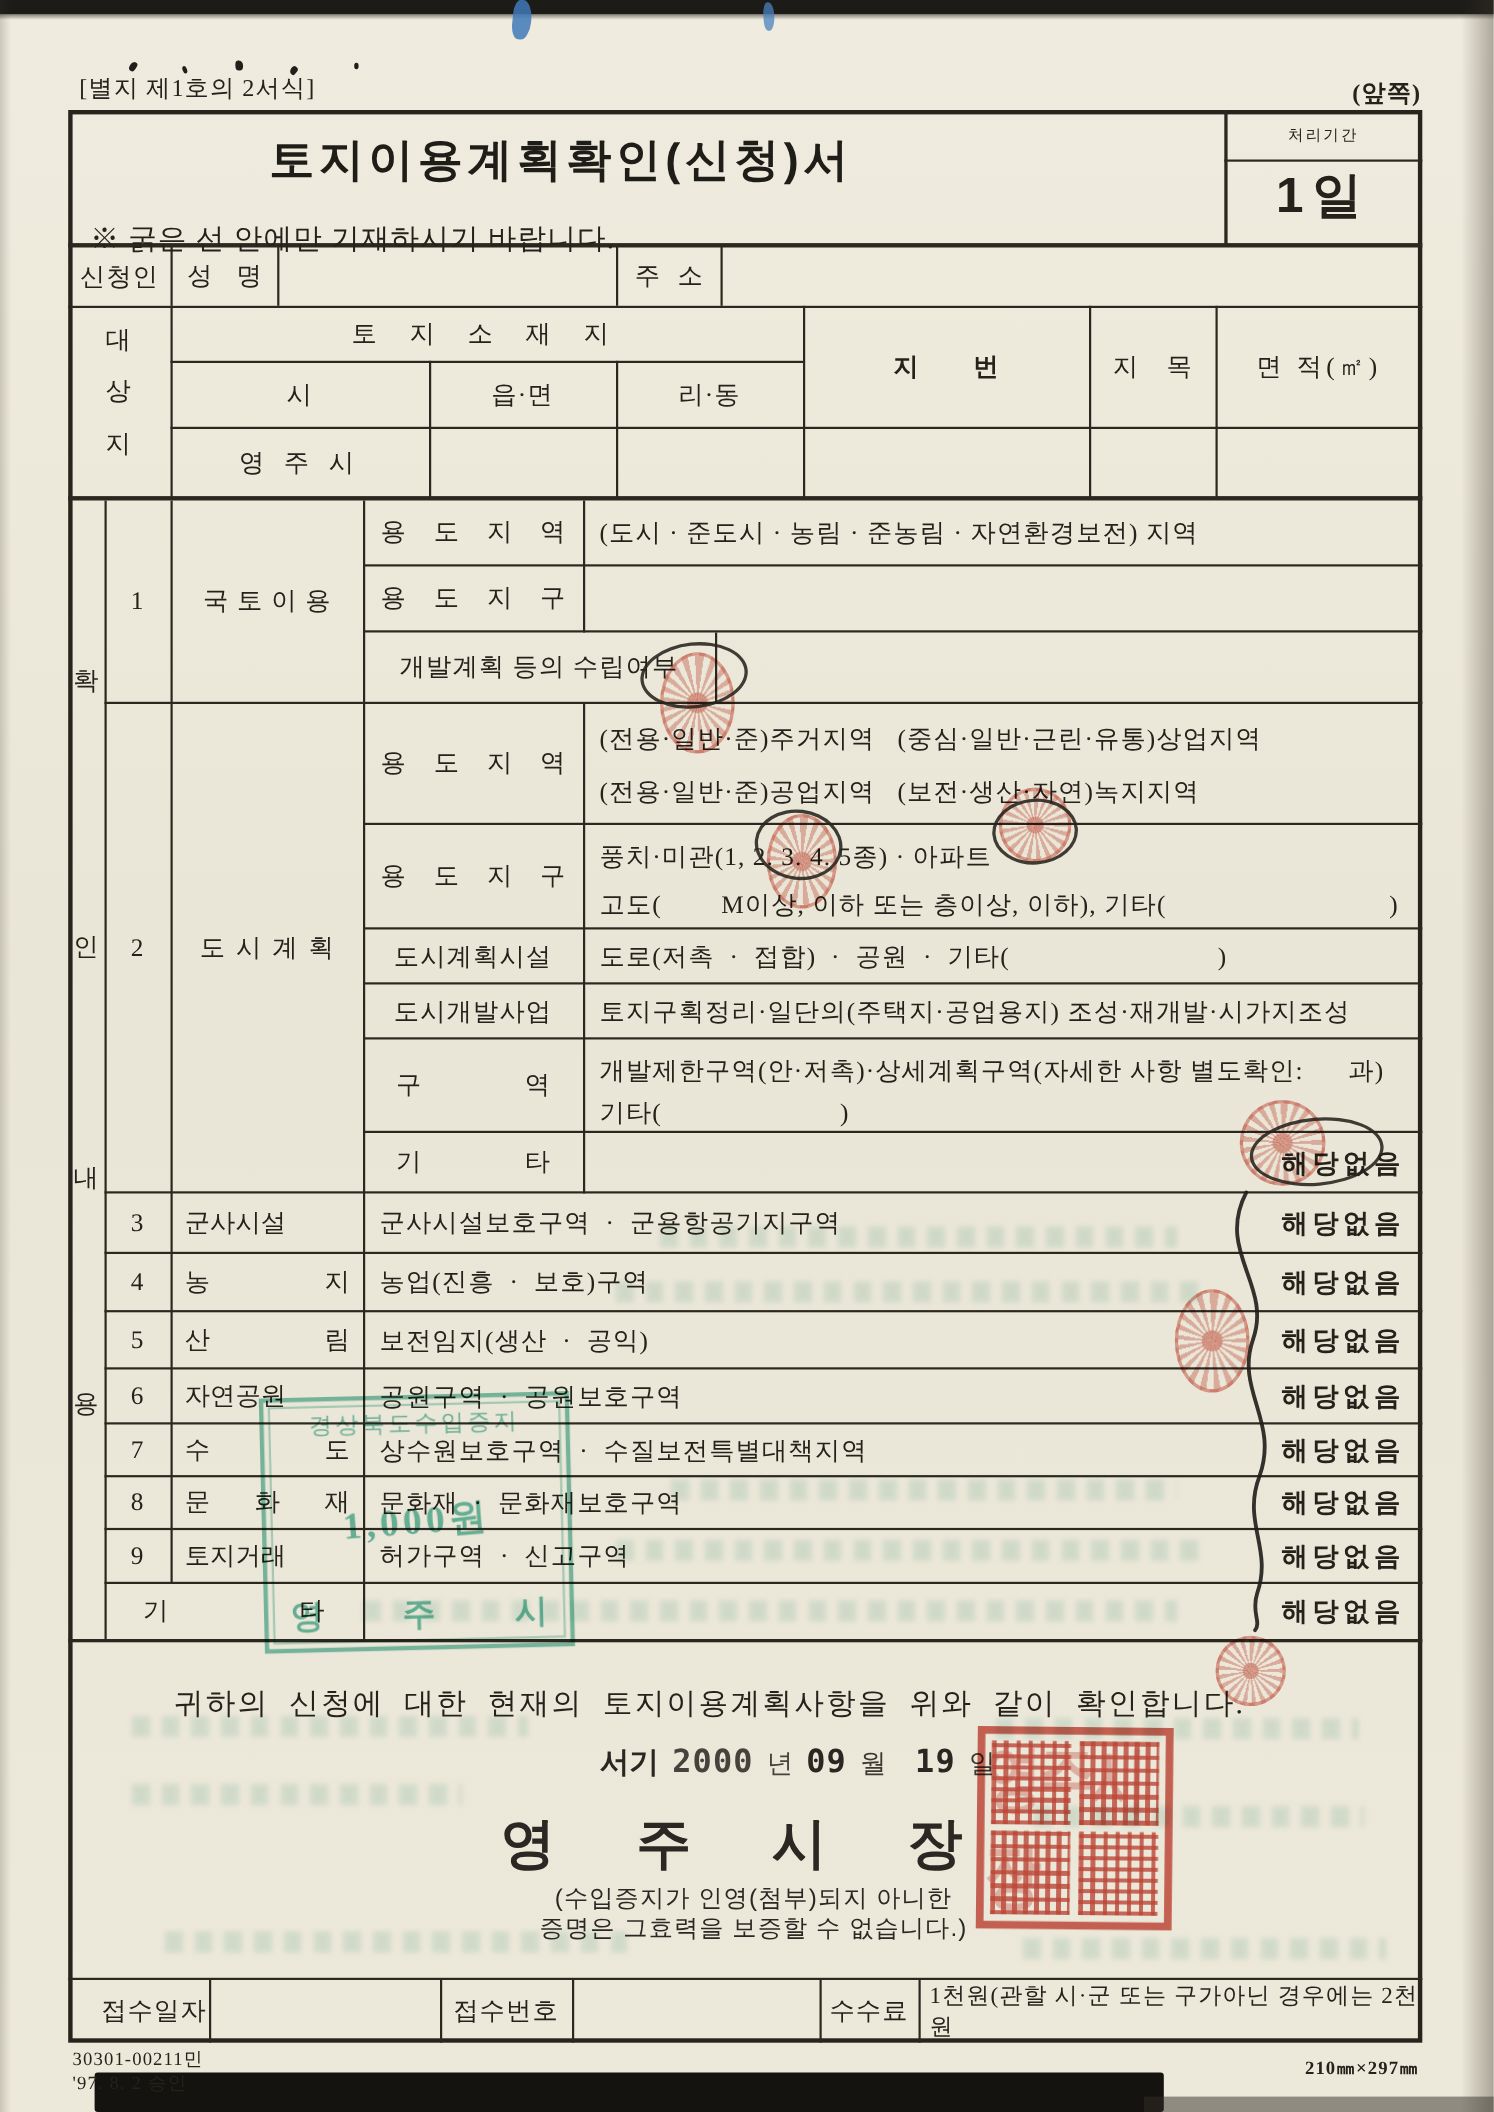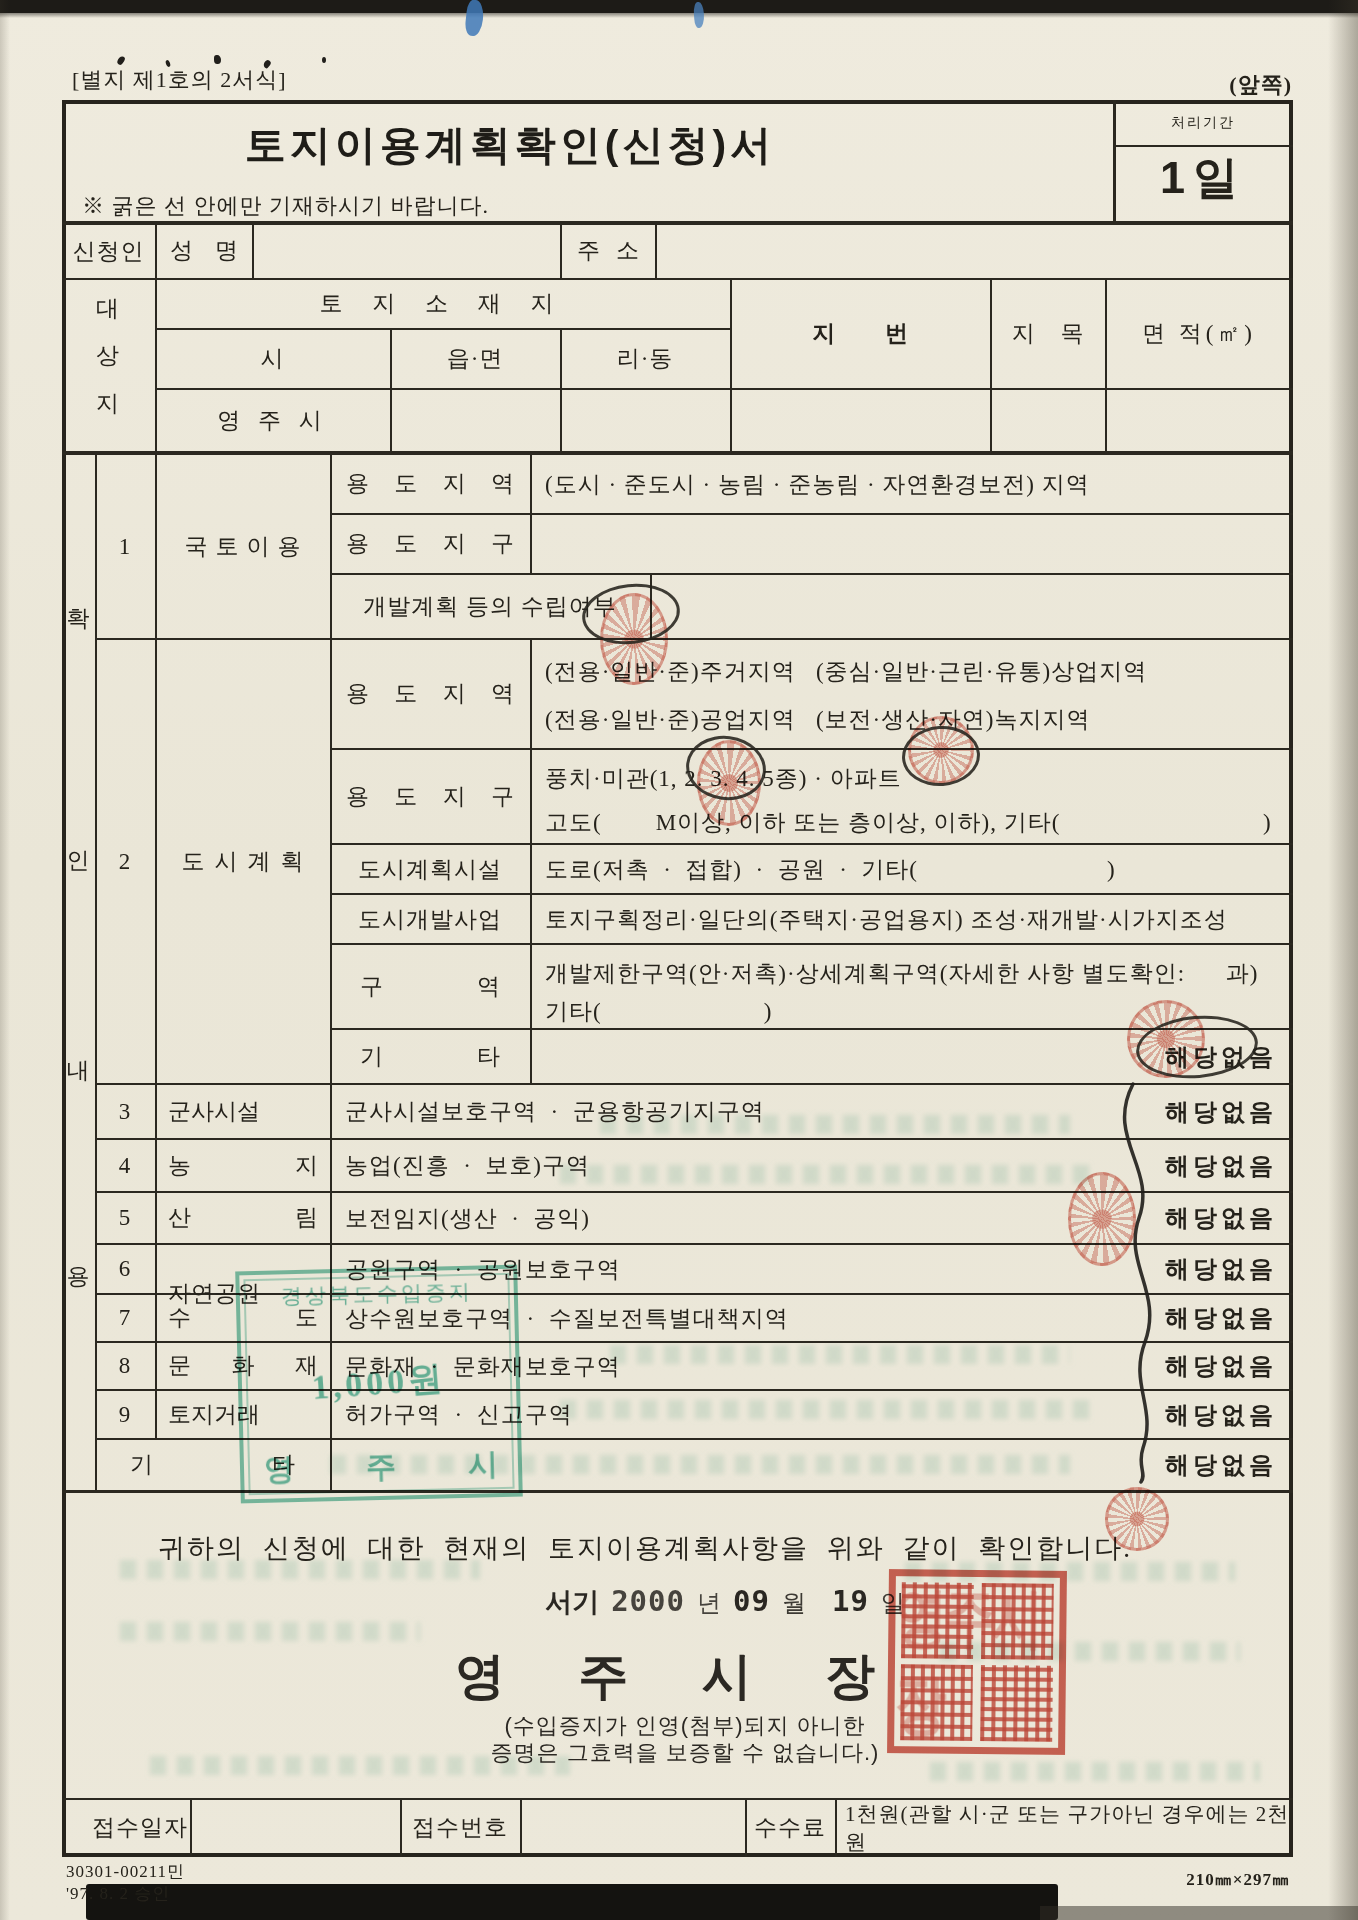--- a/index.html
+++ b/index.html
@@ -134,21 +134,21 @@
   <div class="ln" style="left:650px;top:575px;width:2px;height:65px;"></div>
   <div class="ln" style="left:530px;top:640px;width:2px;height:445px;"></div>
   <div class="ln" style="left:190px;top:1800px;width:2px;height:57px;"></div>
   <div class="ln" style="left:400px;top:1800px;width:2px;height:57px;"></div>
   <div class="ln" style="left:520px;top:1800px;width:2px;height:57px;"></div>
   <div class="ln" style="left:745px;top:1800px;width:2px;height:57px;"></div>
   <div class="ln" style="left:835px;top:1800px;width:2px;height:57px;"></div>
 </div>
 
 <div class="cell sans" style="left:150px;top:114px;width:720px;height:62px;font-size:41px;font-weight:bold;letter-spacing:4px;color:#1f1d18;">토지이용계획확인(신청)서</div>
-<div class="cell left" style="left:82px;top:190px;width:540px;height:32px;font-size:22px;">※ 굵은 선 안에만 기재하시기 바랍니다.</div>
+<div class="cell left" style="left:82px;top:200px;width:540px;height:32px;font-size:26px;">※ 굵은 선 안에만 기재하시기 바랍니다.</div>
 <div class="cell" style="left:1115px;top:102px;width:176px;height:42px;font-size:14px;letter-spacing:2px;">처리기간</div>
 <div class="cell sans" style="left:1115px;top:143px;width:176px;height:70px;font-size:45px;font-weight:bold;letter-spacing:8px;">1일</div>
 
 <div class="cell" style="left:62px;top:225px;width:93px;height:52px;">신청인</div>
 <div class="spreadcell" style="left:170px;top:225px;width:68px;line-height:52px;">성 명</div>
 <div class="cell" style="left:254px;top:225px;width:304px;height:52px;"></div>
 <div class="spreadcell" style="left:577px;top:225px;width:62px;line-height:52px;">주 소</div>
 <div class="cell" style="left:657px;top:225px;width:636px;height:52px;"></div>
 
 <div class="cell" style="left:62px;top:288px;width:92px;height:40px;">대</div>
@@ -209,21 +209,21 @@
 <div class="spreadcell" style="left:168px;top:1140px;width:150px;line-height:51px;">농 지</div>
 <div class="cell left pre" style="left:345px;top:1140px;width:740px;height:51px;">농업(진흥  ·  보호)구역</div>
 <div class="cell right" style="left:1095px;top:1140px;width:182px;height:51px;font-size:24px;letter-spacing:4px;">해당없음</div>
 
 <div class="cell" style="left:97px;top:1193px;width:56px;height:50px;">5</div>
 <div class="spreadcell" style="left:168px;top:1193px;width:150px;line-height:50px;">산 림</div>
 <div class="cell left pre" style="left:345px;top:1193px;width:740px;height:50px;">보전임지(생산  ·  공익)</div>
 <div class="cell right" style="left:1095px;top:1193px;width:182px;height:50px;font-size:24px;letter-spacing:4px;">해당없음</div>
 
 <div class="cell" style="left:97px;top:1245px;width:56px;height:48px;">6</div>
-<div class="spreadcell" style="left:168px;top:1245px;width:150px;line-height:48px;margin-top:25px;">자연공원</div>
+<div class="spreadcell" style="left:168px;top:1245px;width:150px;line-height:48px;">자연공원</div>
 <div class="cell left pre" style="left:345px;top:1245px;width:740px;height:48px;">공원구역  ·  공원보호구역</div>
 <div class="cell right" style="left:1095px;top:1245px;width:182px;height:48px;font-size:24px;letter-spacing:4px;">해당없음</div>
 
 <div class="cell" style="left:97px;top:1295px;width:56px;height:46px;">7</div>
 <div class="spreadcell" style="left:168px;top:1295px;width:150px;line-height:46px;">수 도</div>
 <div class="cell left pre" style="left:345px;top:1295px;width:740px;height:46px;">상수원보호구역  ·  수질보전특별대책지역</div>
 <div class="cell right" style="left:1095px;top:1295px;width:182px;height:46px;font-size:24px;letter-spacing:4px;">해당없음</div>
 
 <div class="cell" style="left:97px;top:1343px;width:56px;height:46px;">8</div>
 <div class="spreadcell" style="left:168px;top:1343px;width:150px;line-height:46px;">문 화 재</div>

